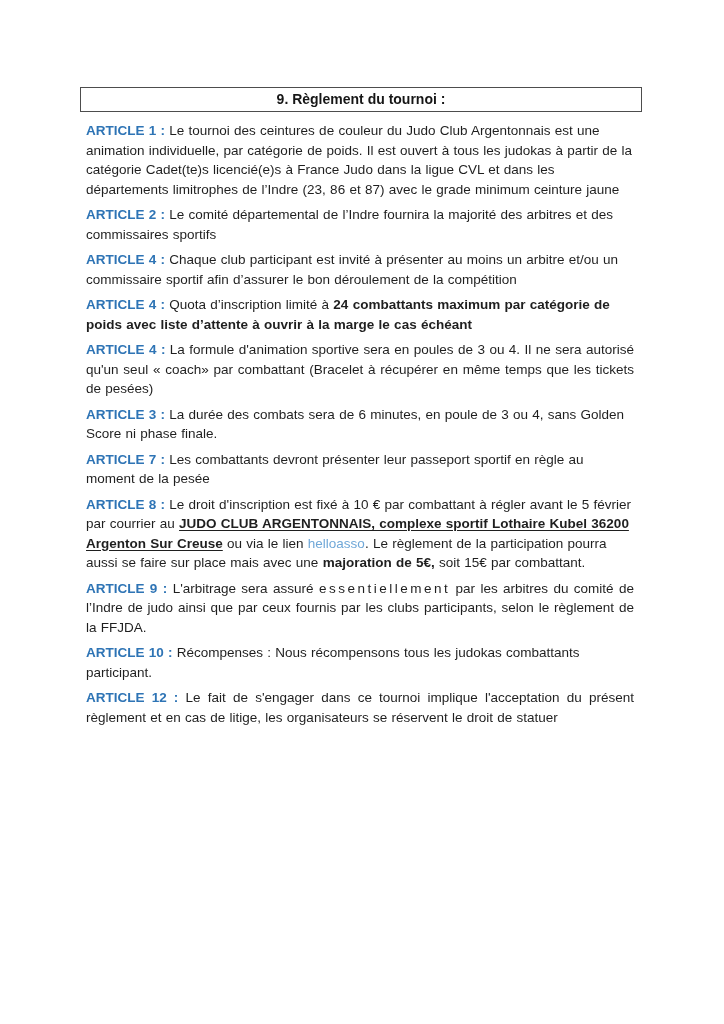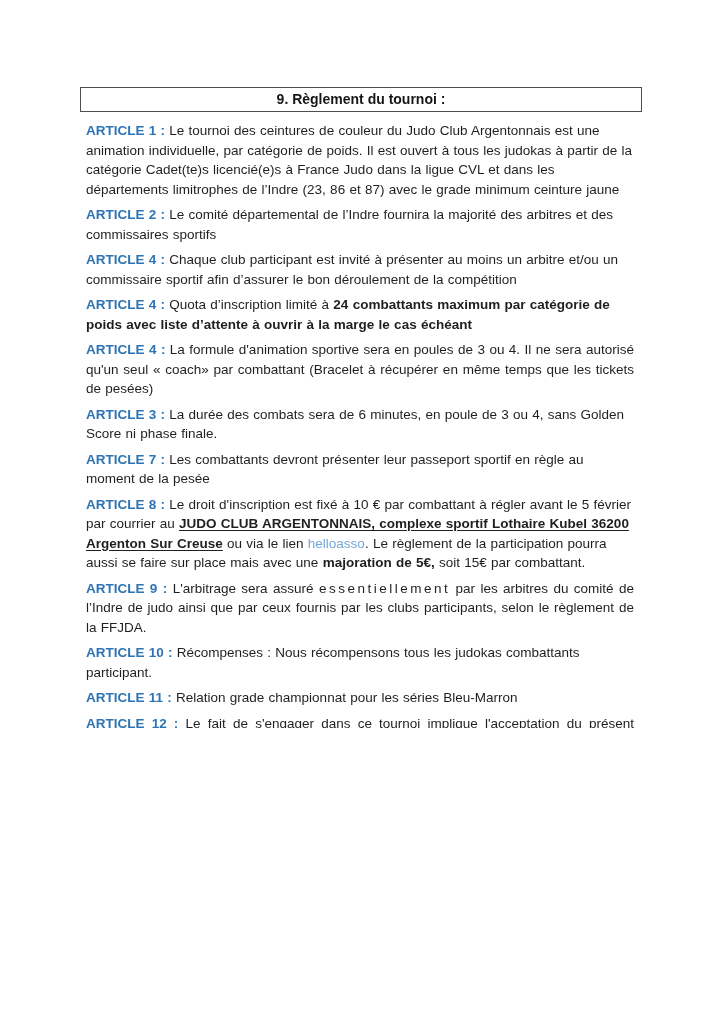--- a/index.html
+++ b/index.html
@@ -54,16 +54,15 @@
       <p class="article"><span class="label">ARTICLE 1 :</span> <span class="seg-normal">Le tournoi des ceintures de couleur du Judo Club Argentonnais est une animation individuelle, par catégorie de poids. Il est ouvert à tous les judokas à partir de la catégorie Cadet(te)s licencié(e)s à France Judo dans la ligue CVL et dans les départements limitrophes de l’Indre (23, 86 et 87) avec le grade minimum ceinture jaune</span></p>
       <p class="article"><span class="label">ARTICLE 2 :</span> <span class="seg-normal">Le comité départemental de l’Indre fournira la majorité des arbitres et des commissaires sportifs</span></p>
       <p class="article"><span class="label">ARTICLE 4 :</span> <span class="seg-normal">Chaque club participant est invité à présenter au moins un arbitre et/ou un commissaire sportif afin d’assurer le bon déroulement de la compétition</span></p>
       <p class="article"><span class="label">ARTICLE 4 :</span> <span class="seg-normal">Quota d’inscription limité à </span><span class="seg-bold">24 combattants maximum par catégorie de poids avec liste d’attente à ouvrir à la marge le cas échéant</span></p>
       <p class="article justify"><span class="label">ARTICLE 4 :</span> <span class="seg-normal">La formule d'animation sportive sera en poules de 3 ou 4. Il ne sera autorisé qu'un seul « coach» par combattant (Bracelet à récupérer en même temps que les tickets de pesées)</span></p>
       <p class="article"><span class="label">ARTICLE 3 :</span> <span class="seg-normal">La durée des combats sera de 6 minutes, en poule de 3 ou 4, sans Golden Score ni phase finale.</span></p>
       <p class="article"><span class="label">ARTICLE 7 :</span> <span class="seg-normal">Les combattants devront présenter leur passeport sportif en règle au moment de la pesée</span></p>
       <p class="article"><span class="label">ARTICLE 8 :</span> <span class="seg-normal">Le droit d'inscription est fixé à 10 € par combattant à régler avant le 5 février par courrier au </span><span class="seg-bold-underline">JUDO CLUB ARGENTONNAIS, complexe sportif Lothaire Kubel 36200 Argenton Sur Creuse</span><span class="seg-normal"> ou via le lien </span><a class="seg-link">helloasso</a><span class="seg-normal">. Le règlement de la participation pourra aussi se faire sur place mais avec une </span><span class="seg-bold">majoration de 5€,</span><span class="seg-normal"> soit 15€ par combattant.</span></p>
       <p class="article justify"><span class="label">ARTICLE 9 :</span> <span class="seg-normal">L'arbitrage sera assuré </span><span class="seg-spaced">essentiellement</span><span class="seg-normal"> par les arbitres du comité de l’Indre de judo ainsi que par ceux fournis par les clubs participants, selon le règlement de la FFJDA.</span></p>
       <p class="article"><span class="label">ARTICLE 10 :</span> <span class="seg-normal">Récompenses : Nous récompensons tous les judokas combattants participant.</span></p>
-      <p class="article"><span class="label">ARTICLE 11 :</span> <span class="seg-normal">Relation grade championnat pour les séries Bleu-Marron</span></p>
       <p class="article justify"><span class="label">ARTICLE 12 :</span> <span class="seg-normal">Le fait de s'engager dans ce tournoi implique l'acceptation du présent règlement et en cas de litige, les organisateurs se réservent le droit de statuer</span></p>
     </div>
 </div>
 
 </body></html>

